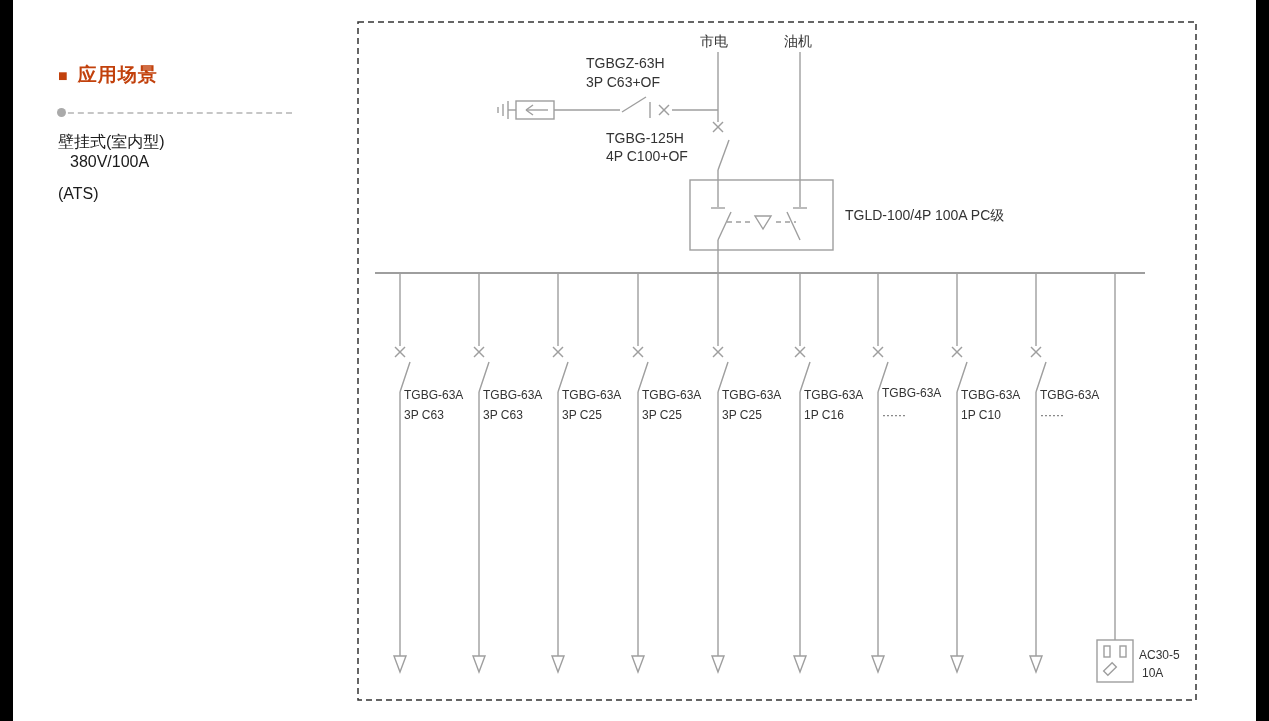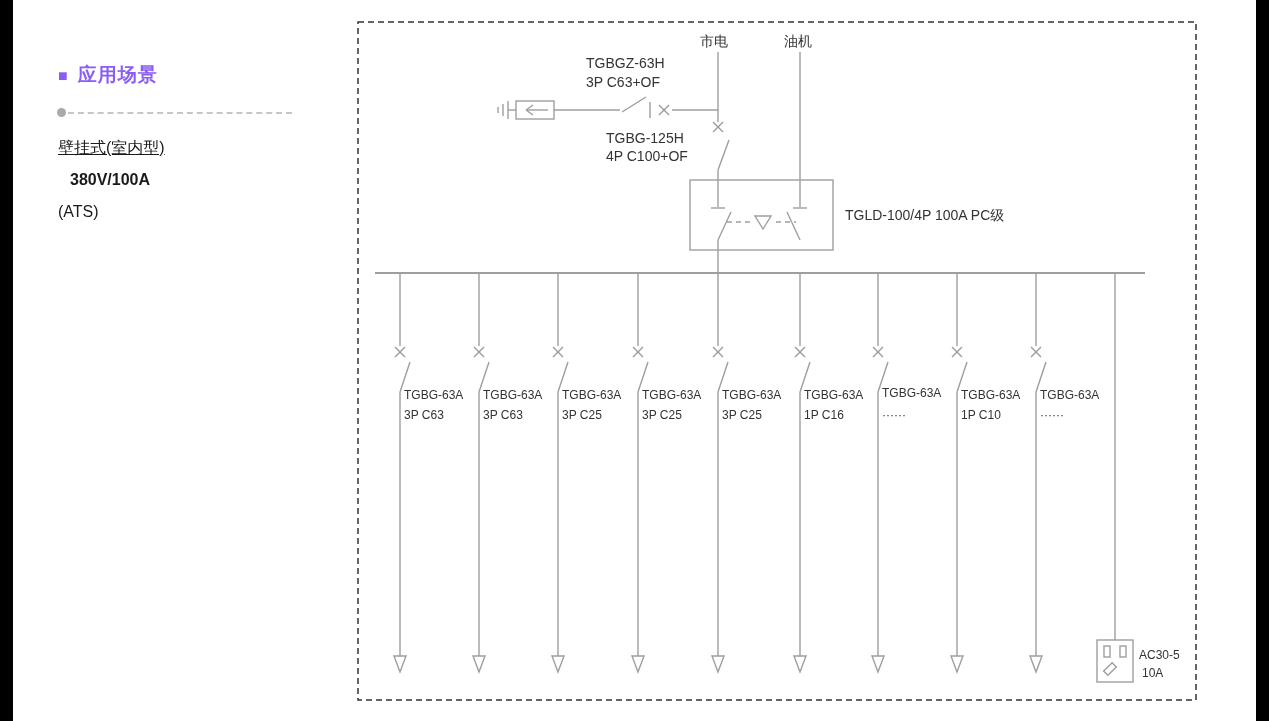--- a/index.html
+++ b/index.html
@@ -5,27 +5,27 @@
   * { margin:0; padding:0; box-sizing:border-box; }
   html,body { width:1269px; height:721px; background:#ffffff; overflow:hidden;
               font-family:"Liberation Sans","DejaVu Sans",sans-serif; }
   .screen { position:relative; width:1269px; height:721px; background:#fff; overflow:hidden; }
 
   .edge-bar { position:absolute; top:0; width:13px; height:721px; background:#000; }
   .edge-bar.left { left:0; }
   .edge-bar.right { right:0; }
 
   .sidebar { position:absolute; left:58px; top:62px; width:250px; }
-  .sb-title { font-size:19px; font-weight:bold; color:#8b5cf6; letter-spacing:1px; }
+  .sb-title { font-size:19px; font-weight:bold; color:#c2410c; letter-spacing:1px; }
   .sb-title .marker { margin-right:9px; font-size:16px; }
   .dash-rule { position:relative; margin-top:24px; width:234px; border-top:2px dashed #c6c6c6; }
   .dash-rule .dot { position:absolute; left:-1px; top:-6px; width:9px; height:9px; border-radius:50%; background:#aaa; }
   .sb-line { color:#1a1a1a; font-size:16px; }
-  .sb-line.l1 { margin-top:24px;text-decoration:underline; }
-  .sb-line.l2 { margin-top:12px; margin-left:12px;font-weight:bold; }
+  .sb-line.l1 { margin-top:18px; }
+  .sb-line.l2 { margin-left:12px; }
   .sb-line.l3 { margin-top:14px; }
 
   svg.diagram { position:absolute; left:0; top:0; }
   svg text { fill:#333; font-family:"Liberation Sans","DejaVu Sans",sans-serif; }
   .t14 { font-size:14px; }
   .t12 { font-size:12px; }
   .wire  { stroke:#9e9e9e; stroke-width:1.4; fill:none; }
   .wire2 { stroke:#9e9e9e; stroke-width:2.2; fill:none; }
   .border-dash { stroke:#333; stroke-width:1.5; fill:none; stroke-dasharray:6 4; }
   .dashlink { stroke:#9e9e9e; stroke-width:1.4; fill:none; stroke-dasharray:5 4; }

